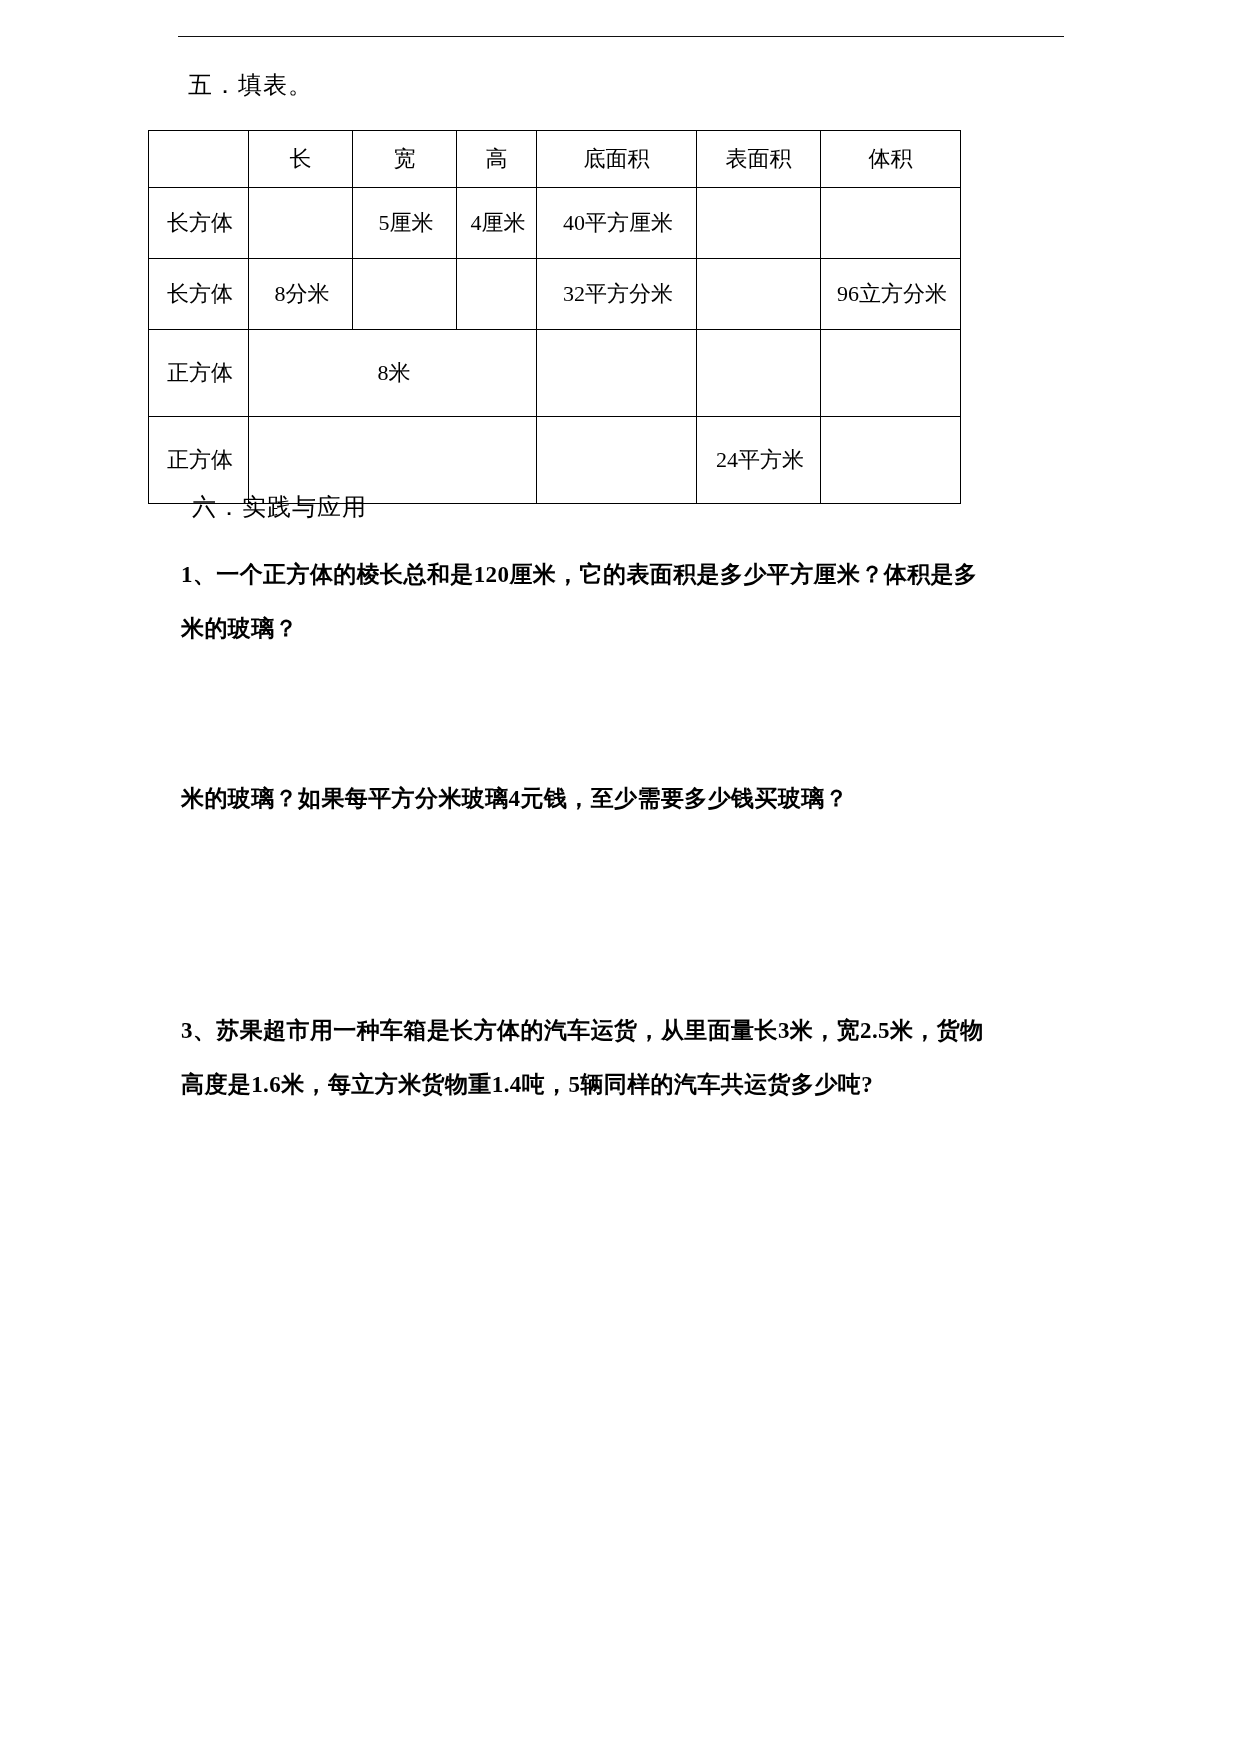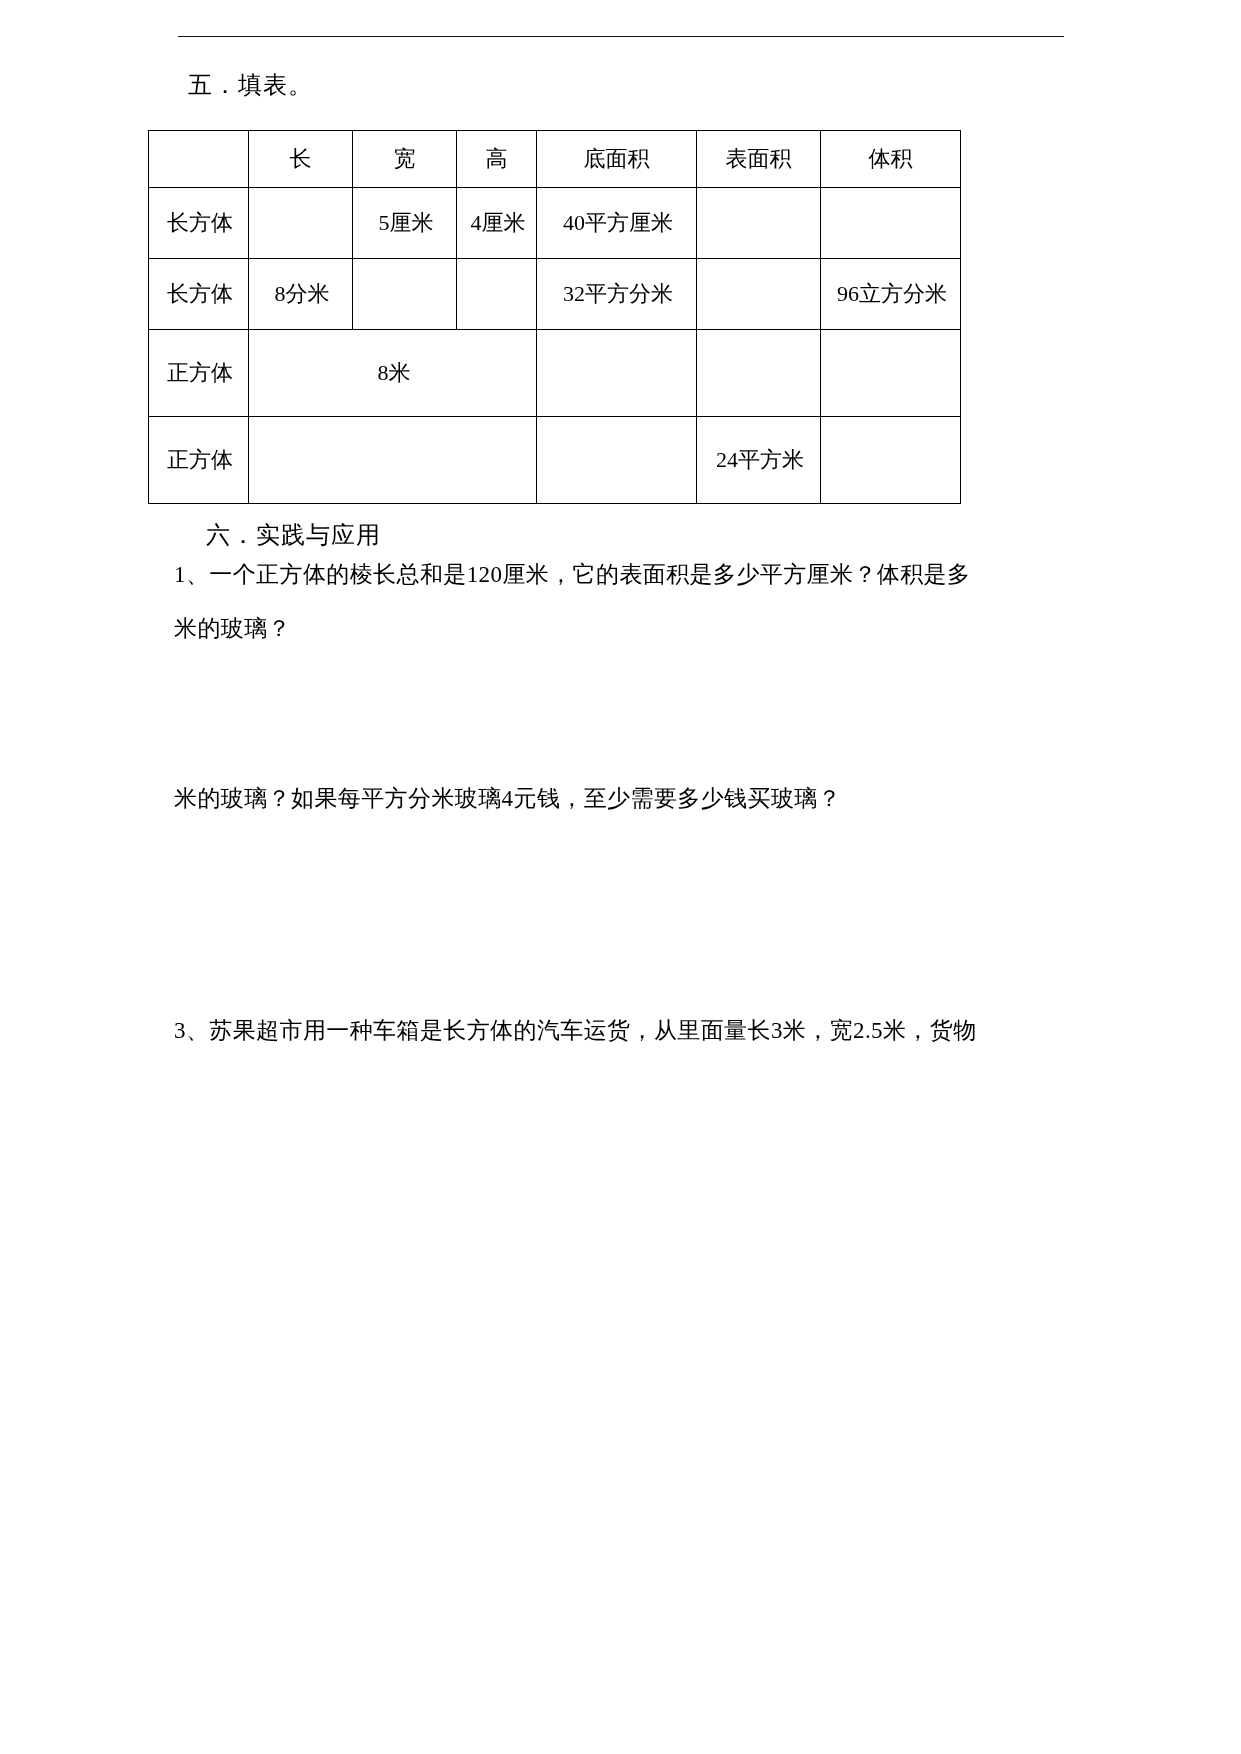--- a/index.html
+++ b/index.html
@@ -42,23 +42,22 @@
     letter-spacing: 1px;
     white-space: pre;
   }
   #heading-five {
     position: absolute;
     left: 188px;
     top: 70px;
   }
   #heading-six {
     position: absolute;
-    left: 206px;
+    left: 192px;
     top: 492px;
-    margin-top: 28px;
   }
 
   
   .fill-table {
     position: absolute;
     left: 148px;
     top: 130px;
     border-collapse: collapse;
     table-layout: fixed;
     width: 812px;
@@ -98,25 +97,26 @@
 
   
   .cell-lower {
     vertical-align: bottom;
     padding-bottom: 8px;
   }
 
   
   .question {
     position: absolute;
-    left: 174px;
+    left: 181px;
     width: 880px;
     font-size: 23px;
     line-height: 54px;
     letter-spacing: 0.4px;
+    font-weight: bold;
   }
   .q-line { display: block; white-space: pre-wrap; }
   #q1 { top: 548px; }
   #q2 { top: 772px; }
   #q3 { top: 1004px; }
   #q4 { top: 1238px; }
 </style>
 </head>
 <body>
 
@@ -191,19 +191,20 @@
       <span class="q-line">1、一个正方体的棱长总和是120厘米，它的表面积是多少平方厘米？体积是多</span>
       <span class="q-line">米的玻璃？</span>
     </div>
 
     <div id="q2" class="question">
       <span class="q-line">米的玻璃？如果每平方分米玻璃4元钱，至少需要多少钱买玻璃？</span>
     </div>
 
     <div id="q3" class="question">
       <span class="q-line">3、苏果超市用一种车箱是长方体的汽车运货，从里面量长3米，宽2.5米，货物</span>
+      <span class="q-line">高度是1.6米，每立方米货物重1.4吨，5辆同样的汽车共运货多少吨?</span>
     </div>
 
     <div id="q4" class="question">
     </div>
 
   </div>
 </div>
 
 </body></html>

